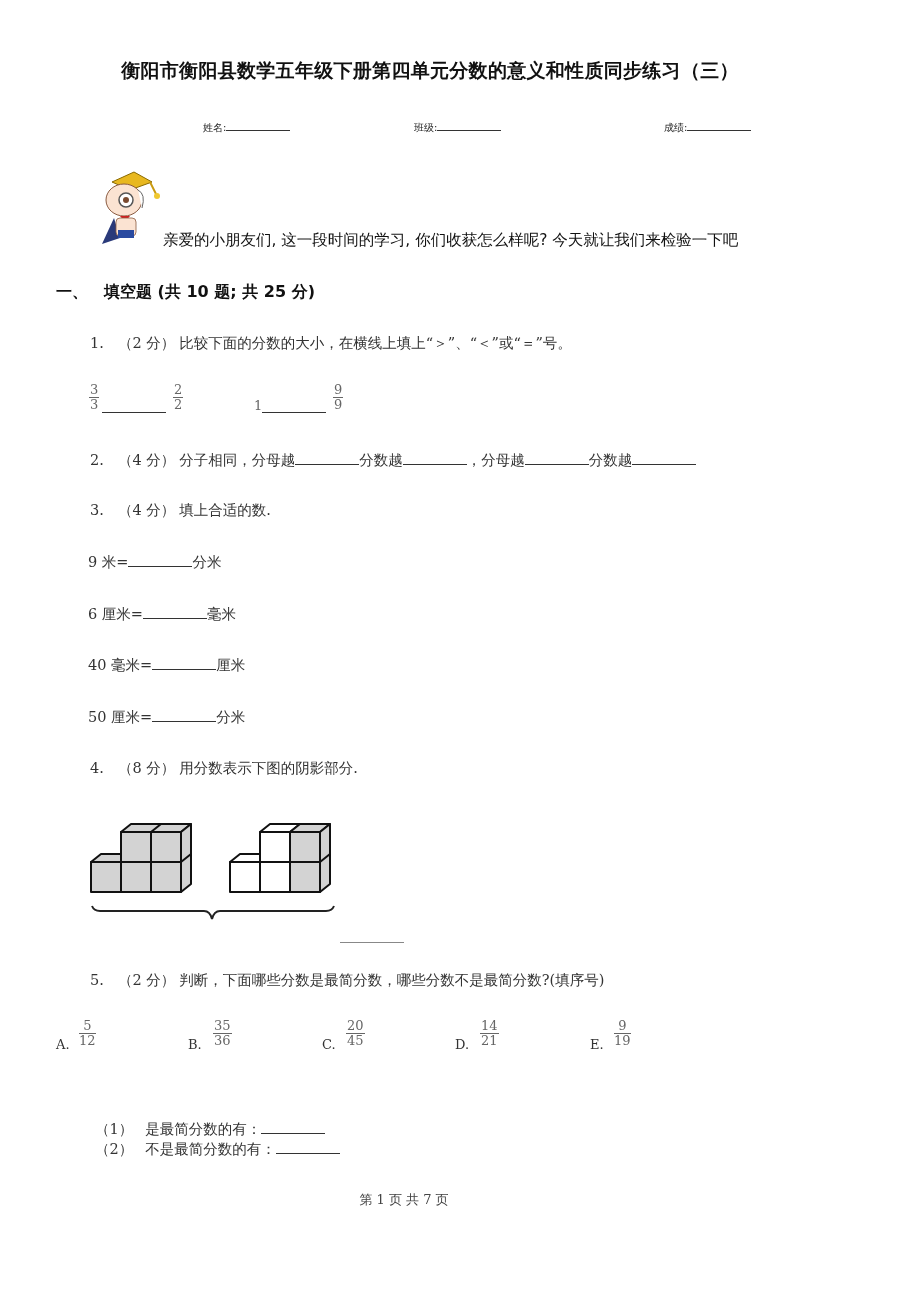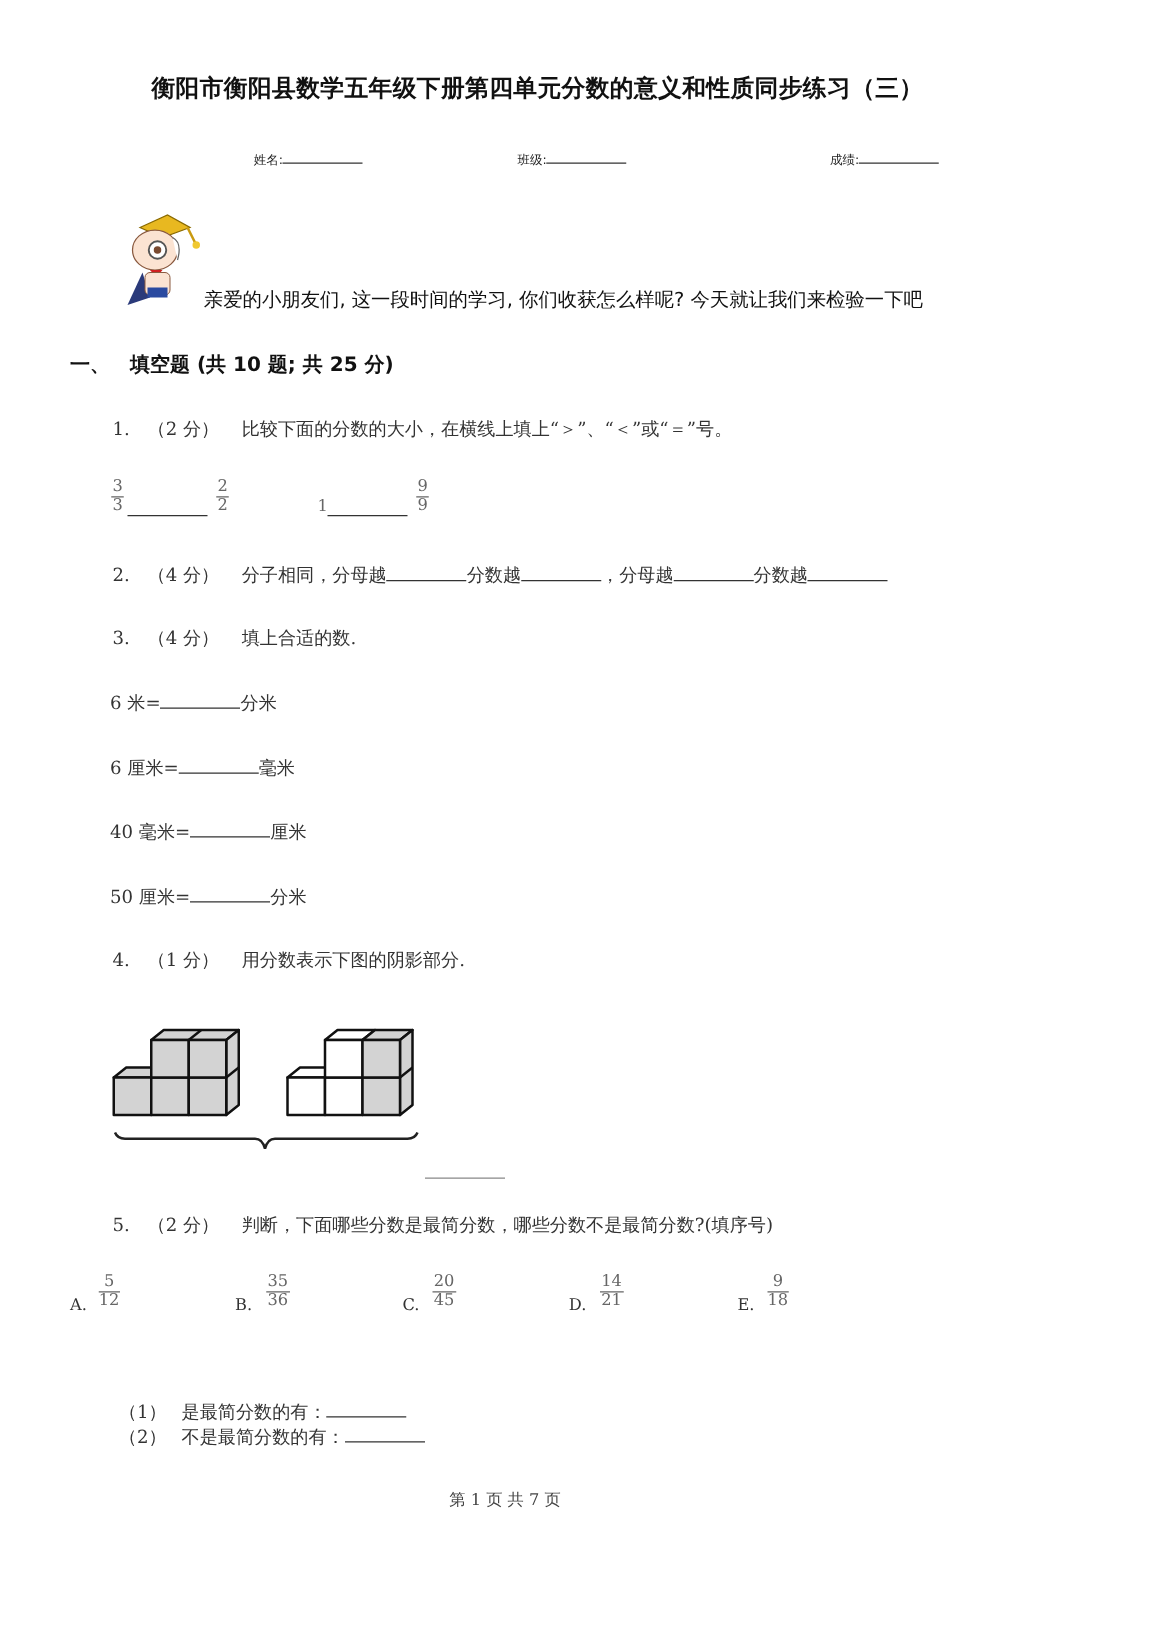--- a/index.html
+++ b/index.html
@@ -7,21 +7,21 @@
   body { position: relative; font-family: "DejaVu Serif", "Liberation Serif", serif; color: #222; overflow: hidden; }
   .abs { position: absolute; white-space: nowrap; }
   .title { top: 58px; left: 0; width: 860px; text-align: center; font-family: "DejaVu Sans", "Liberation Sans", sans-serif; font-weight: bold; font-size: 19px; color: #111; letter-spacing: 0.3px; }
   .info { top: 116px; font-family: "DejaVu Sans", "Liberation Sans", sans-serif; font-size: 10px; color: #222; }
   .blank { display: inline-block; border-bottom: 1px solid #333; height: 15px; vertical-align: baseline; }
   .greeting { top: 230px; left: 163px; font-family: "DejaVu Sans", "Liberation Sans", sans-serif; font-size: 15.5px; color: #111; }
   .section { top: 282px; left: 56px; font-family: "DejaVu Sans", "Liberation Sans", sans-serif; font-size: 16px; font-weight: bold; color: #111; }
   .section .num { display: inline-block; width: 48px; }
   .q { font-size: 14.5px; color: #333; }
   .q .qn { display: inline-block; width: 28px; }
-  .q .pts { display: inline-block; margin-right: 18px; }
+  .q .pts { display: inline-block; margin-right: 4px; }
   .frac { position: absolute; text-align: center; font-size: 13px; color: #666; line-height: 14px; }
   .frac .n { display: block; border-bottom: 1px solid #666; padding: 0 1px; }
   .frac .d { display: block; }
   .opt { position: absolute; font-size: 13px; color: #333; }
   .footer { top: 1191px; left: 0; width: 808px; text-align: center; font-size: 13px; color: #444; }
   .mascot { position: absolute; left: 90px; top: 168px; width: 80px; height: 80px; }
   .cubes { position: absolute; left: 88px; top: 822px; }
 </style>
 </head>
 <body>
@@ -80,34 +80,34 @@
   </div>
 
   <div class="abs q" style="top:450px; left:90px;">
     <span class="qn">2.</span><span class="pts">（4 分）</span><span>分子相同，分母越</span><span class="blank" style="width:64px;"></span><span>分数越</span><span class="blank" style="width:64px;"></span><span>，分母越</span><span class="blank" style="width:64px;"></span><span>分数越</span><span class="blank" style="width:64px;"></span>
   </div>
 
   <div class="abs q" style="top:501px; left:90px;">
     <span class="qn">3.</span><span class="pts">（4 分）</span><span>填上合适的数.</span>
   </div>
   <div class="abs q" style="top:552px; left:88px;">
-    <span>6 米=</span><span class="blank" style="width:64px;"></span><span>分米</span>
+    <span>9 米=</span><span class="blank" style="width:64px;"></span><span>分米</span>
   </div>
   <div class="abs q" style="top:604px; left:88px;">
     <span>6 厘米=</span><span class="blank" style="width:64px;"></span><span>毫米</span>
   </div>
   <div class="abs q" style="top:655px; left:88px;">
     <span>40 毫米=</span><span class="blank" style="width:64px;"></span><span>厘米</span>
   </div>
   <div class="abs q" style="top:707px; left:88px;">
     <span>50 厘米=</span><span class="blank" style="width:64px;"></span><span>分米</span>
   </div>
 
   <div class="abs q" style="top:759px; left:90px;">
-    <span class="qn">4.</span><span class="pts">（1 分）</span><span>用分数表示下图的阴影部分.</span>
+    <span class="qn">4.</span><span class="pts">（8 分）</span><span>用分数表示下图的阴影部分.</span>
   </div>
 
   <svg class="cubes" width="252" height="100" viewBox="0 0 252 100">
     <g stroke="#111" stroke-width="2" stroke-linejoin="round">
 
       <polygon points="3,40 13,32 43,32 33,40" fill="#d3d3d3"></polygon>
       <polygon points="33,10 43,2 103,2 93,10" fill="#d3d3d3"></polygon>
       <polygon points="93,10 103,2 103,62 93,70" fill="#d3d3d3"></polygon>
       <rect x="3" y="40" width="30" height="30" fill="#d3d3d3"></rect>
       <rect x="33" y="40" width="30" height="30" fill="#d3d3d3"></rect>
@@ -156,21 +156,21 @@
 
   <span class="opt" style="left:455px; top:1037px;">D.</span>
   <div class="frac" style="left:480px; top:1019px;text-align:center;">
       <span class="n">14</span>
       <span class="d">21</span>
     </div>
 
   <span class="opt" style="left:590px; top:1037px;">E.</span>
   <div class="frac" style="left:614px; top:1019px;">
       <span class="n">9</span>
-      <span class="d">18</span>
+      <span class="d">19</span>
     </div>
 
   <div class="abs q" style="top:1119px; left:95px;">
     <span style="margin-right:12px;">（1）</span><span>是最简分数的有：</span><span class="blank" style="width:64px;"></span>
   </div>
   <div class="abs q" style="top:1139px; left:95px;">
     <span style="margin-right:12px;">（2）</span><span>不是最简分数的有：</span><span class="blank" style="width:64px;"></span>
   </div>
 
   <div class="abs footer">第 1 页 共 7 页</div>

